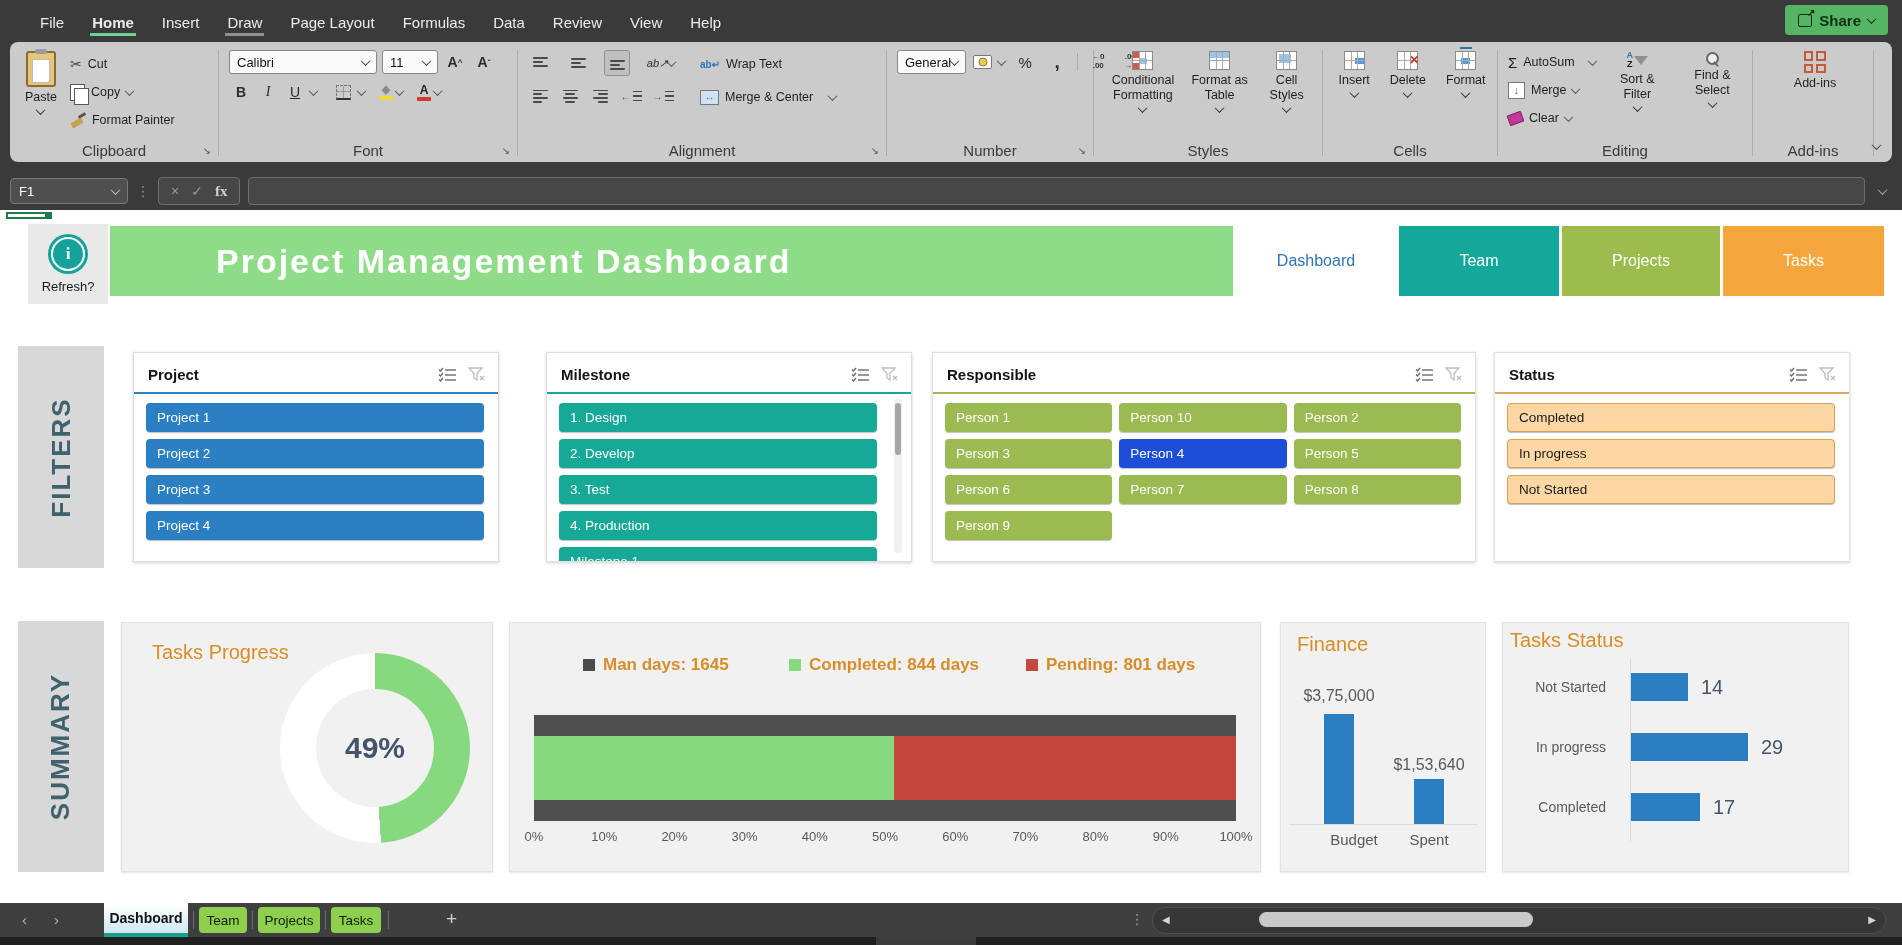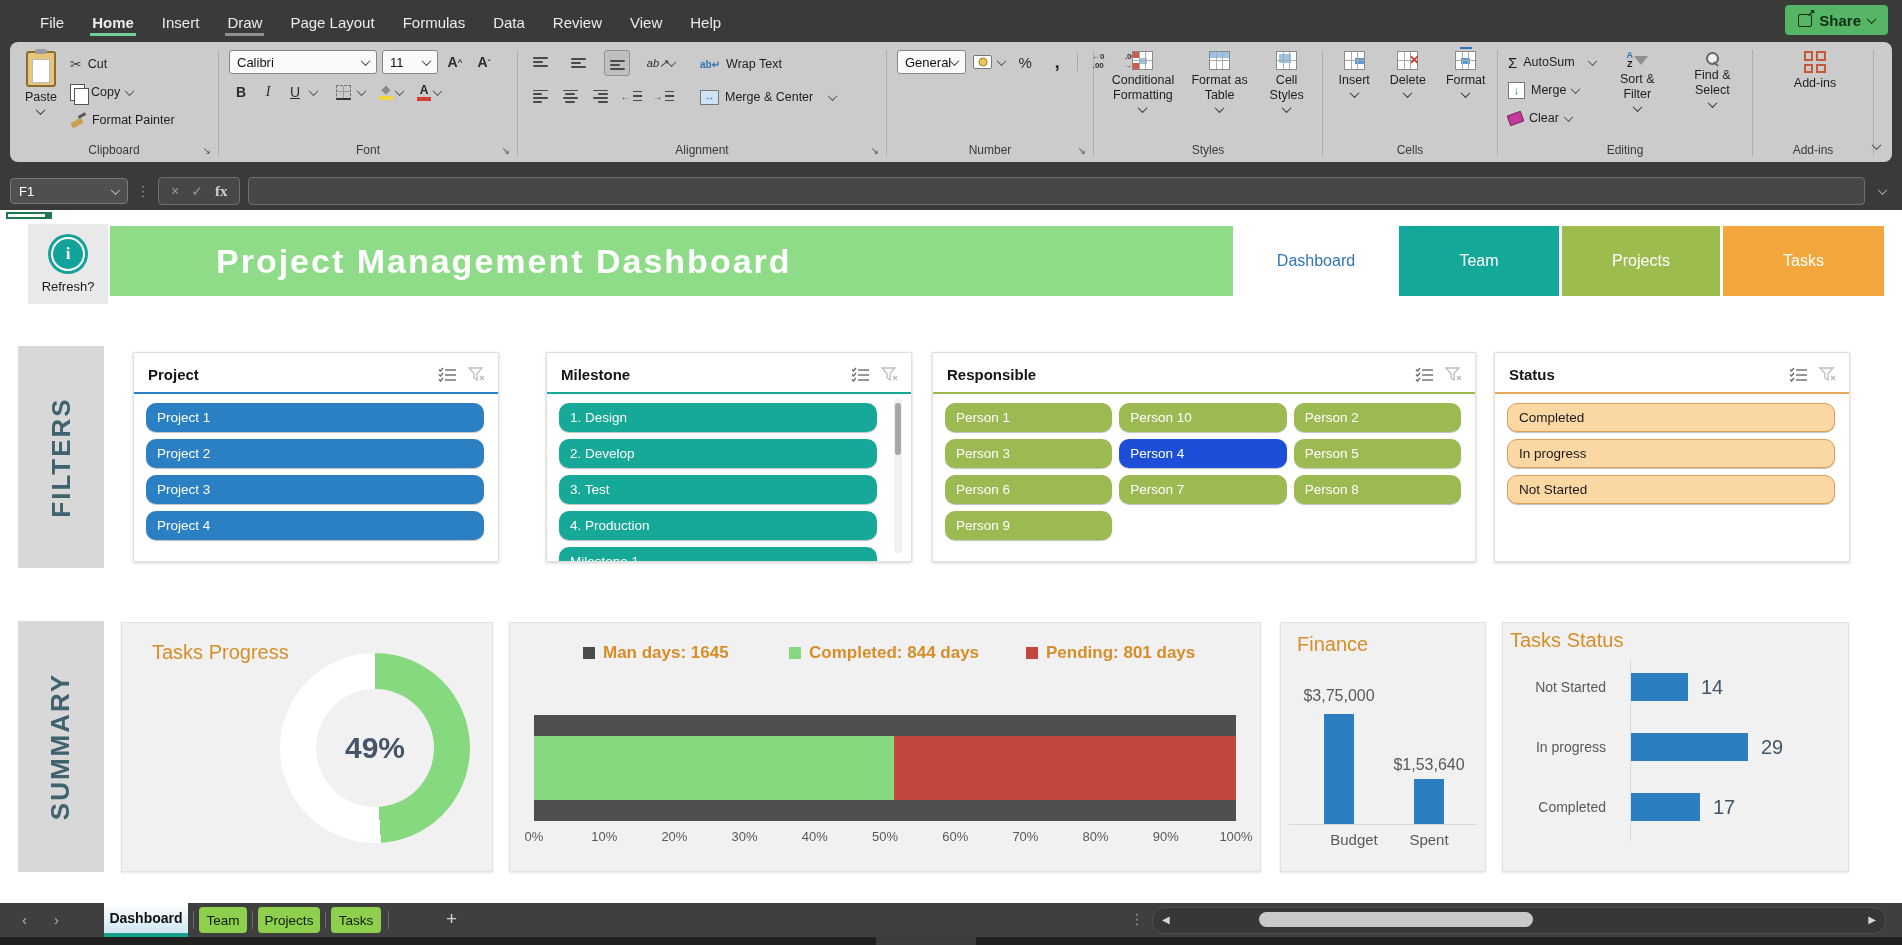--- a/index.html
+++ b/index.html
@@ -13,21 +13,21 @@
   .menu-item.draw-underline::after{content:"";position:absolute;left:12px;right:12px;bottom:4px;height:3px;background:#8f8f8f;}
   #share-btn{position:absolute;right:14px;top:5px;height:30px;background:#55b565;border-radius:4px;display:flex;align-items:center;gap:7px;padding:0 13px;color:#0e2d15;font-size:15px;font-weight:600;}
   .share-ic{width:12px;height:11px;border:1.6px solid #0e2d15;border-radius:2px;position:relative;}
   .share-ic::after{content:"↗";position:absolute;right:-4px;top:-8px;font-size:10px;color:#0e2d15;background:transparent;}
 
   
   #ribbonwrap{position:absolute;left:0;top:40px;width:1902px;height:132px;background:#3a3a3a;}
   #ribbon{position:absolute;left:10px;right:10px;top:2px;height:120px;background:#cbcbcb;border-radius:8px;display:flex;}
   .rgroup{position:relative;display:flex;flex-direction:column;box-sizing:border-box;flex:none;}
   .rcontent{flex:1;display:flex;align-items:flex-start;padding:8px 6px 0 10px;gap:8px;}
-  .glabel{height:24px;display:flex;align-items:center;justify-content:center;font-size:12px;color:#3a3a3a;}
+  .glabel{height:24px;display:flex;align-items:center;justify-content:center;font-size:15px;color:#3a3a3a;}
   .launcher{position:absolute;right:7px;bottom:6px;font-size:10px;color:#555;line-height:1;}
   .gsep{width:1px;background:#adadad;margin:8px 0 6px;flex:none;}
   .chev{width:6px;height:6px;border-right:1.6px solid currentColor;border-bottom:1.6px solid currentColor;transform:rotate(45deg) translate(-1px,-1px);display:inline-block;flex:none;}
   .bigbtn{display:flex;flex-direction:column;align-items:center;gap:3px;font-size:12.5px;color:#1e1e1e;text-align:center;line-height:1.18;padding:1px 5px;}
   .rowbtn{display:flex;align-items:center;gap:6px;font-size:12.5px;color:#1e1e1e;height:24px;}
   .combo{background:#fafafa;border:1px solid #868686;border-radius:3px;height:24px;display:flex;align-items:center;padding:0 7px;font-size:13px;color:#111;box-sizing:border-box;}
   .combo .chev{margin-left:auto;color:#444;}
   .sqbtn{width:24px;height:24px;display:flex;align-items:center;justify-content:center;color:#2c2c2c;font-size:14px;}
   .selbox{border:1px solid #8f8f8f;background:#bfbfbf;border-radius:3px;}
 
@@ -108,40 +108,40 @@
   #rail-filters{top:136px;height:222px;}
   #rail-summary{top:411px;height:251px;}
 
   
   .slicer{position:absolute;top:142px;height:210px;background:#fff;border:1px solid #e0e0e0;box-shadow:0 1px 3px rgba(0,0,0,.18);box-sizing:border-box;overflow:hidden;}
   .shead{display:flex;align-items:center;padding:8px 12px 0 14px;height:26px;}
   .shead .stitle{font-size:15px;font-weight:700;color:#141414;flex:1;}
   .sicons{display:flex;gap:10px;align-items:center;}
   .srule{height:2px;margin-top:5px;}
   .slist{padding:9px 14px 0 12px;}
-  .sitem{height:29px;border-radius:10px;margin-bottom:7px;color:#fff;font-size:13.5px;display:flex;align-items:center;padding-left:11px;box-shadow:0 1px 1px rgba(0,0,0,.25);}
+  .sitem{height:29px;border-radius:4px;margin-bottom:7px;color:#fff;font-size:13.5px;display:flex;align-items:center;padding-left:11px;box-shadow:0 1px 1px rgba(0,0,0,.25);}
   #slicer-project{left:133px;width:366px;}
   #slicer-milestone{left:546px;width:366px;}
   #slicer-milestone .slist{padding-right:34px;}
   #slicer-responsible{left:932px;width:544px;}
   #slicer-responsible .slist{display:grid;grid-template-columns:1fr 1fr 1fr;column-gap:7px;}
   #slicer-status{left:1494px;width:356px;}
   #slicer-status .sitem{background:#fbd7a4;border:1px solid #dd9f56;color:#1a1a1a;box-sizing:border-box;}
   .vscroll{position:absolute;right:9px;top:46px;bottom:8px;width:8px;background:#f0f0f0;border-radius:4px;}
   .vscroll .thumb{position:absolute;left:1px;top:4px;width:6px;height:52px;background:#a6a6a6;border-radius:3px;}
 
   
   .card{position:absolute;top:412px;background:#f1f1f1;border:1px solid #e2e2e2;box-shadow:0 1px 2px rgba(0,0,0,.10);box-sizing:border-box;}
   .card-title{position:absolute;font-size:20px;color:#d78d28;font-weight:400;}
   #card-progress{left:121px;width:372px;height:250px;}
   #donut{position:absolute;left:158px;top:30px;width:190px;height:190px;border-radius:50%;background:conic-gradient(#86d97e 0% 49%,#ffffff 49% 100%);}
   #donut .hole{position:absolute;left:36px;top:36px;width:118px;height:118px;border-radius:50%;background:#f1f1f1;display:flex;align-items:center;justify-content:center;}
   #donut .pct{font-size:30px;font-weight:700;color:#44546a;}
   #card-mandays{left:509px;width:752px;height:250px;}
-  .legend-item{position:absolute;top:20px;display:flex;align-items:center;gap:8px;font-size:17px;font-weight:700;color:#d78d28;}
+  .legend-item{position:absolute;top:32px;display:flex;align-items:center;gap:8px;font-size:17px;font-weight:700;color:#d78d28;}
   .legend-item .sq{width:12px;height:12px;display:block;}
   #band{position:absolute;left:24px;right:24px;top:92px;height:106px;background:#4f4f4f;}
   #band .done{position:absolute;left:0;top:21px;bottom:21px;width:51.3%;background:#86d97e;}
   #band .pend{position:absolute;left:51.3%;right:0;top:21px;bottom:21px;background:#c2473c;}
   #xaxis{position:absolute;left:24px;right:24px;top:206px;height:16px;}
   #xaxis span{position:absolute;transform:translateX(-50%);font-size:13px;color:#595959;}
   #card-finance{left:1280px;width:206px;height:250px;}
   .fin-bar{position:absolute;width:30px;background:#2b7fc0;}
   .fin-vlabel{position:absolute;width:116px;text-align:center;font-size:16px;color:#595959;}
   .fin-cat{position:absolute;width:116px;text-align:center;font-size:15px;color:#595959;top:208px;}

